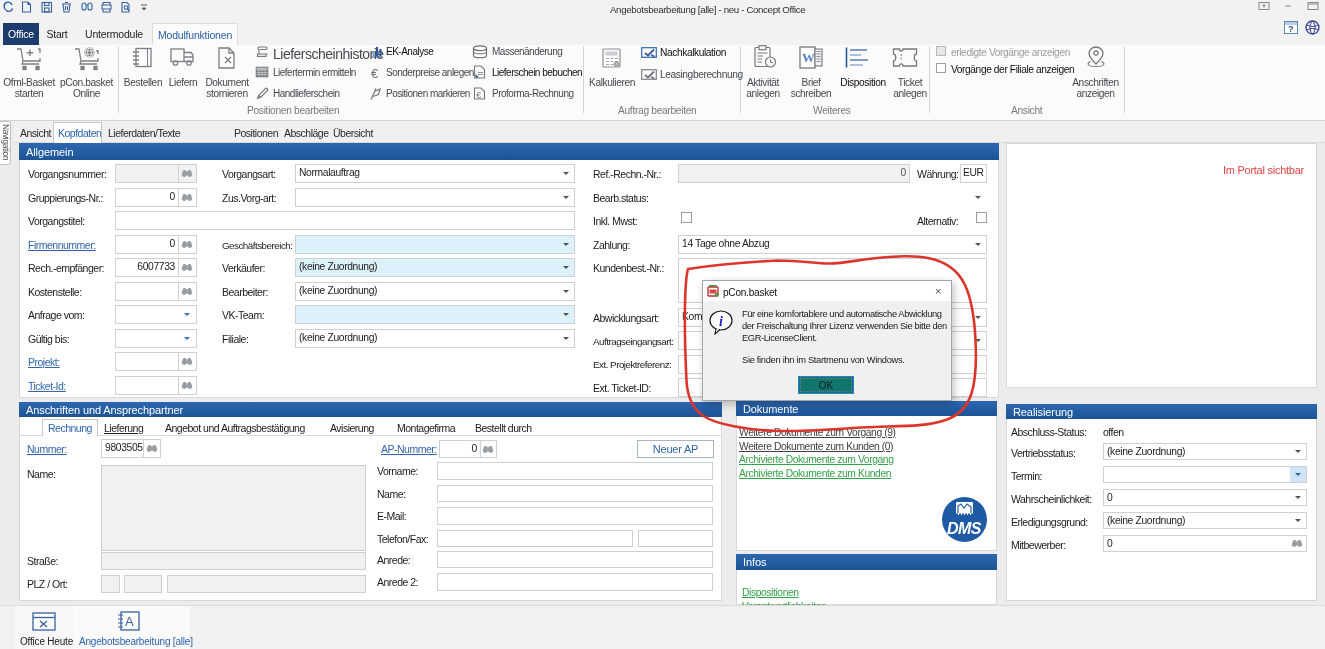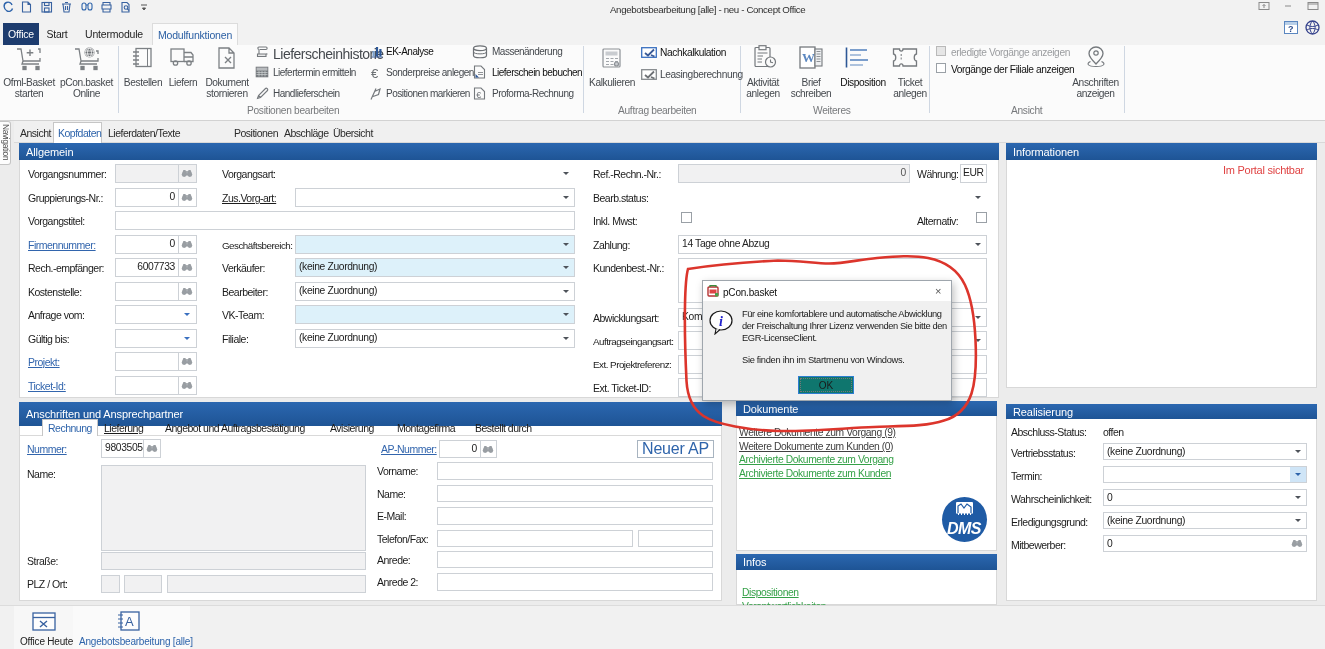--- a/index.html
+++ b/index.html
@@ -238,21 +238,20 @@
 <div class="lbl" style="left:108px;top:128px;color:#2b2b2b;">Lieferdaten/Texte</div>
 <div class="lbl" style="left:187px;top:128px;color:#2b2b2b;margin-top:16px;">Sonstiges</div>
 <div class="lbl" style="left:234px;top:128px;color:#2b2b2b;">Positionen</div>
 <div class="lbl" style="left:284px;top:128px;color:#2b2b2b;">Abschläge</div>
 <div class="lbl" style="left:333px;top:128px;color:#2b2b2b;">Übersicht</div>
 
 <div class="panel" style="left:19px;top:143px;width:980px;height:255px;"></div>
 <div class="hdr" style="left:19px;top:143px;width:980px;height:17px;">Allgemein</div>
 
 <div class="panel" style="left:1006px;top:143px;width:311px;height:245px;"></div>
-<div class="hdr" style="left:1006px;top:143px;width:311px;height:17px;">Informationen</div>
 <div class="a" style="right:21px;top:164px;font-size:11px;letter-spacing:-0.25px;color:#e04343;">Im Portal sichtbar</div>
 
 <div class="lbl" style="left:28px;top:169px;">Vorgangsnummer:</div>
 <div class="fld dis" style="left:115px;top:164px;width:64px;height:19px;"></div>
 <div class="bn dis" style="left:178px;top:164px;width:19px;height:19px;">
       <svg width="13" height="9">
         <use href="#bino"></use>
       </svg>
     </div>
 <div class="lbl" style="left:28px;top:193px;">Gruppierungs-Nr.:</div>
@@ -300,22 +299,23 @@
     </div>
 <div class="lbl link" style="left:28px;top:381px;">Ticket-Id:</div>
 <div class="fld" style="left:115px;top:376px;width:64px;height:19px;"></div>
 <div class="bn" style="left:178px;top:376px;width:19px;height:19px;">
       <svg width="13" height="9">
         <use href="#bino"></use>
       </svg>
     </div>
 
 <div class="lbl" style="left:222px;top:169px;">Vorgangsart:</div>
+<div class="fld" style="left:295px;top:164px;width:280px;height:19px;">Normalauftrag</div>
 <div class="dd" style="left:563px;top:172px;"></div>
-<div class="lbl" style="left:222px;top:193px;text-decoration:underline;">Zus.Vorg-art:</div>
+<div class="lbl" style="left:222px;top:193px;">Zus.Vorg-art:</div>
 <div class="fld" style="left:295px;top:188px;width:280px;height:19px;"></div>
 <div class="dd" style="left:563px;top:196px;"></div>
 <div class="lbl" style="left:222px;top:241px;font-size:9.8px;">Geschäftsbereich:</div>
 <div class="fld cyan" style="left:295px;top:235px;width:280px;height:19px;"></div>
 <div class="dd" style="left:563px;top:243px;"></div>
 <div class="lbl" style="left:222px;top:263px;">Verkäufer:</div>
 <div class="fld cyan" style="left:295px;top:258px;width:280px;height:19px;">(keine Zuordnung)</div>
 <div class="dd" style="left:563px;top:266px;"></div>
 <div class="lbl" style="left:222px;top:287px;">Bearbeiter:</div>
 <div class="fld" style="left:295px;top:282px;width:280px;height:19px;">(keine Zuordnung)</div>
@@ -347,21 +347,21 @@
 <div class="dd" style="left:975px;top:316px;"></div>
 <div class="lbl" style="left:593px;top:337px;font-size:9.8px;">Auftragseingangsart:</div>
 <div class="fld" style="left:678px;top:331px;width:309px;height:19px;"></div>
 <div class="dd" style="left:975px;top:339px;"></div>
 <div class="lbl" style="left:593px;top:360px;font-size:9.8px;">Ext. Projektreferenz:</div>
 <div class="fld" style="left:678px;top:355px;width:309px;height:19px;"></div>
 <div class="lbl" style="left:593px;top:383px;">Ext. Ticket-ID:</div>
 <div class="fld" style="left:678px;top:378px;width:309px;height:19px;"></div>
 
 <div class="panel" style="left:19px;top:402px;width:703px;height:199px;"></div>
-<div class="hdr" style="left:19px;top:402px;width:703px;height:24px;">Anschriften und Ansprechpartner</div>
+<div class="hdr" style="left:19px;top:402px;width:703px;height:15px;">Anschriften und Ansprechpartner</div>
 <div class="a" style="left:20px;top:418px;width:701px;height:18px;border-bottom:1px solid #d9d9d9;box-sizing:border-box;"></div>
 <div class="a" style="left:42px;top:419px;width:56px;height:17px;background:#fff;border:1px solid #c6c6c6;border-bottom:none;box-sizing:border-box;"></div>
 <div class="lbl" style="left:48px;top:423px;color:#2e64ab;">Rechnung</div>
 <div class="lbl" style="left:104px;top:423px;text-decoration:underline;">Lieferung</div>
 <div class="lbl" style="left:165px;top:423px;">Angebot und Auftragsbestätigung</div>
 <div class="lbl" style="left:330px;top:423px;">Avisierung</div>
 <div class="lbl" style="left:397px;top:423px;">Montagefirma</div>
 <div class="lbl" style="left:475px;top:423px;">Bestellt durch</div>
 
 <div class="lbl link" style="left:27px;top:444px;">Nummer:</div>
@@ -380,21 +380,21 @@
 <div class="fld dis" style="left:124px;top:575px;width:38px;height:18px;"></div>
 <div class="fld dis" style="left:167px;top:575px;width:199px;height:18px;"></div>
 
 <div class="lbl link" style="left:381px;top:444px;">AP-Nummer:</div>
 <div class="fld num" style="left:439px;top:440px;width:42px;height:18px;">0</div>
 <div class="bn" style="left:480px;top:440px;width:17px;height:18px;">
       <svg width="13" height="9">
         <use href="#bino"></use>
       </svg>
     </div>
-<div class="a" style="left:637px;top:440px;width:77px;height:18px;background:#fff;border:1px solid #a8b4c0;box-sizing:border-box;display:flex;align-items:center;justify-content:center;font-size:16px;color:#2e64ab;letter-spacing:-0.2px;">Neuer AP</div>
+<div class="a" style="left:637px;top:440px;width:77px;height:18px;background:#fff;border:1px solid #a8b4c0;box-sizing:border-box;display:flex;align-items:center;justify-content:center;font-size:11px;color:#2e64ab;letter-spacing:-0.2px;">Neuer AP</div>
 <div class="lbl" style="left:377px;top:466px;">Vorname:</div>
 <div class="fld" style="left:437px;top:462px;width:276px;height:18px;"></div>
 <div class="lbl" style="left:377px;top:489px;">Name:</div>
 <div class="fld" style="left:437px;top:485px;width:276px;height:17px;"></div>
 <div class="lbl" style="left:377px;top:511px;">E-Mail:</div>
 <div class="fld" style="left:437px;top:507px;width:276px;height:18px;"></div>
 <div class="lbl" style="left:377px;top:534px;">Telefon/Fax:</div>
 <div class="fld" style="left:437px;top:530px;width:196px;height:17px;"></div>
 <div class="fld" style="left:638px;top:530px;width:75px;height:17px;"></div>
 <div class="lbl" style="left:377px;top:555px;">Anrede:</div>

